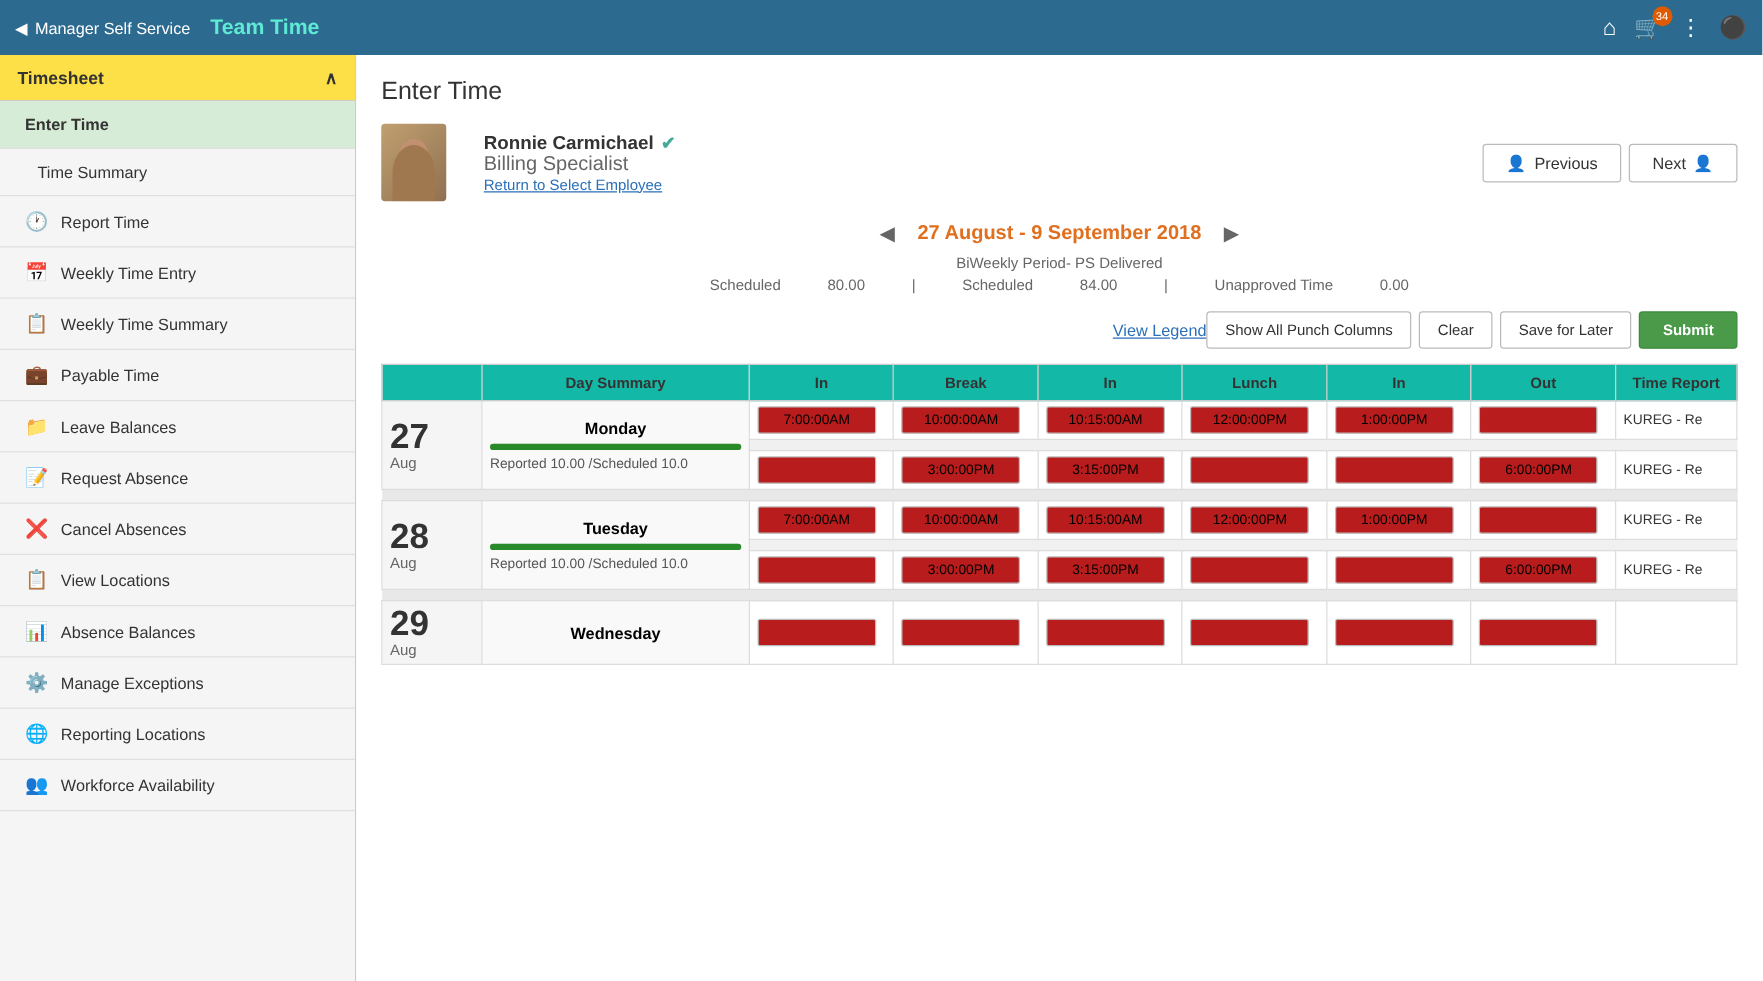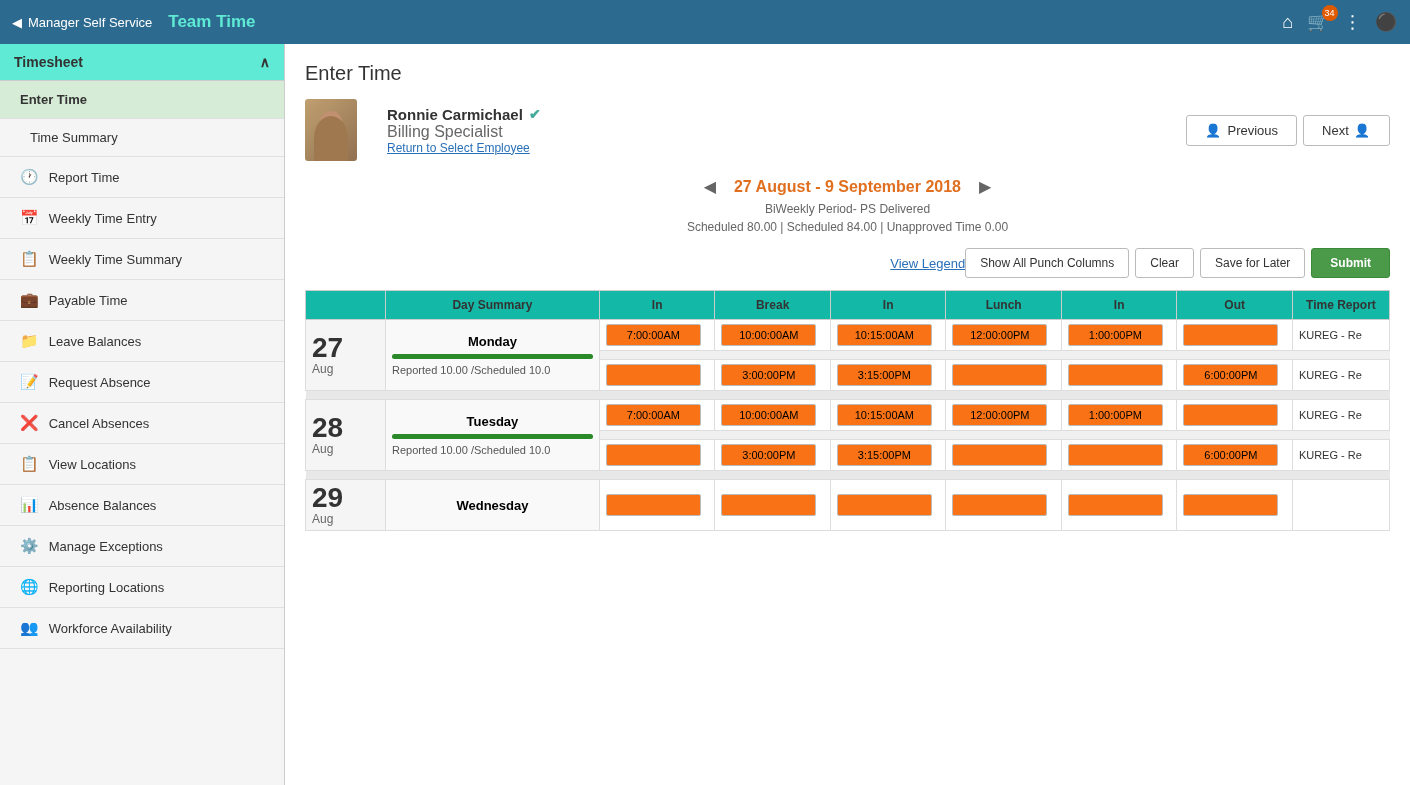--- a/index.html
+++ b/index.html
@@ -43,21 +43,21 @@
 
     
     .sidebar {
       width: 285px;
       background: #f5f5f5;
       border-right: 1px solid #ccc;
       overflow-y: auto;
       flex-shrink: 0;
     }
     .sidebar-header {
-      background: #5eead4;
+      background: #fde047;
       padding: 10px 14px;
       display: flex; align-items: center; justify-content: space-between;
       font-size: 14px; font-weight: bold; color: #333;
       border-bottom: 1px solid #ccc;
     }
     .sidebar-item {
       padding: 11px 14px 11px 20px;
       cursor: pointer;
       color: #333;
       border-bottom: 1px solid #e0e0e0;
@@ -114,21 +114,21 @@
       font-size: 16px; font-weight: bold; color: #e07020;
     }
     .arrow-btn { cursor: pointer; color: #666; font-size: 16px; }
 
     .period-info {
       text-align: center; font-size: 12px; color: #666; margin-bottom: 4px;
     }
     .period-stats {
       text-align: center; font-size: 12px; color: #666; margin-bottom: 14px;
     }
-    .period-stats span { margin: 0 0; }
+    .period-stats span { margin: 0 17px; }
 
     
     .actions-row {
       display: flex; align-items: center; justify-content: flex-end;
       margin-bottom: 12px;
     }
     .view-legend { color: #2a70b8; cursor: pointer; font-size: 13px; text-decoration: underline; }
 
     .btn-group { display: flex; gap: 6px; }
     .btn-secondary {
@@ -184,21 +184,21 @@
     }
     .progress-bar-fill {
       background: #2a8a2a; height: 5px; border-radius: 3px;
     }
     .day-reported { font-size: 11px; color: #555; }
 
     .time-input {
       width: 95px; padding: 4px 8px;
       border: 1px solid #bbb; border-radius: 2px;
       font-size: 11px; text-align: center;
-      background: #f97316;
+      background: #b91c1c;
     }
 
     .time-code-cell {
       min-width: 80px;
       font-size: 11px;
       color: #333;
     }
 
     .row-separator td {
       height: 6px;

